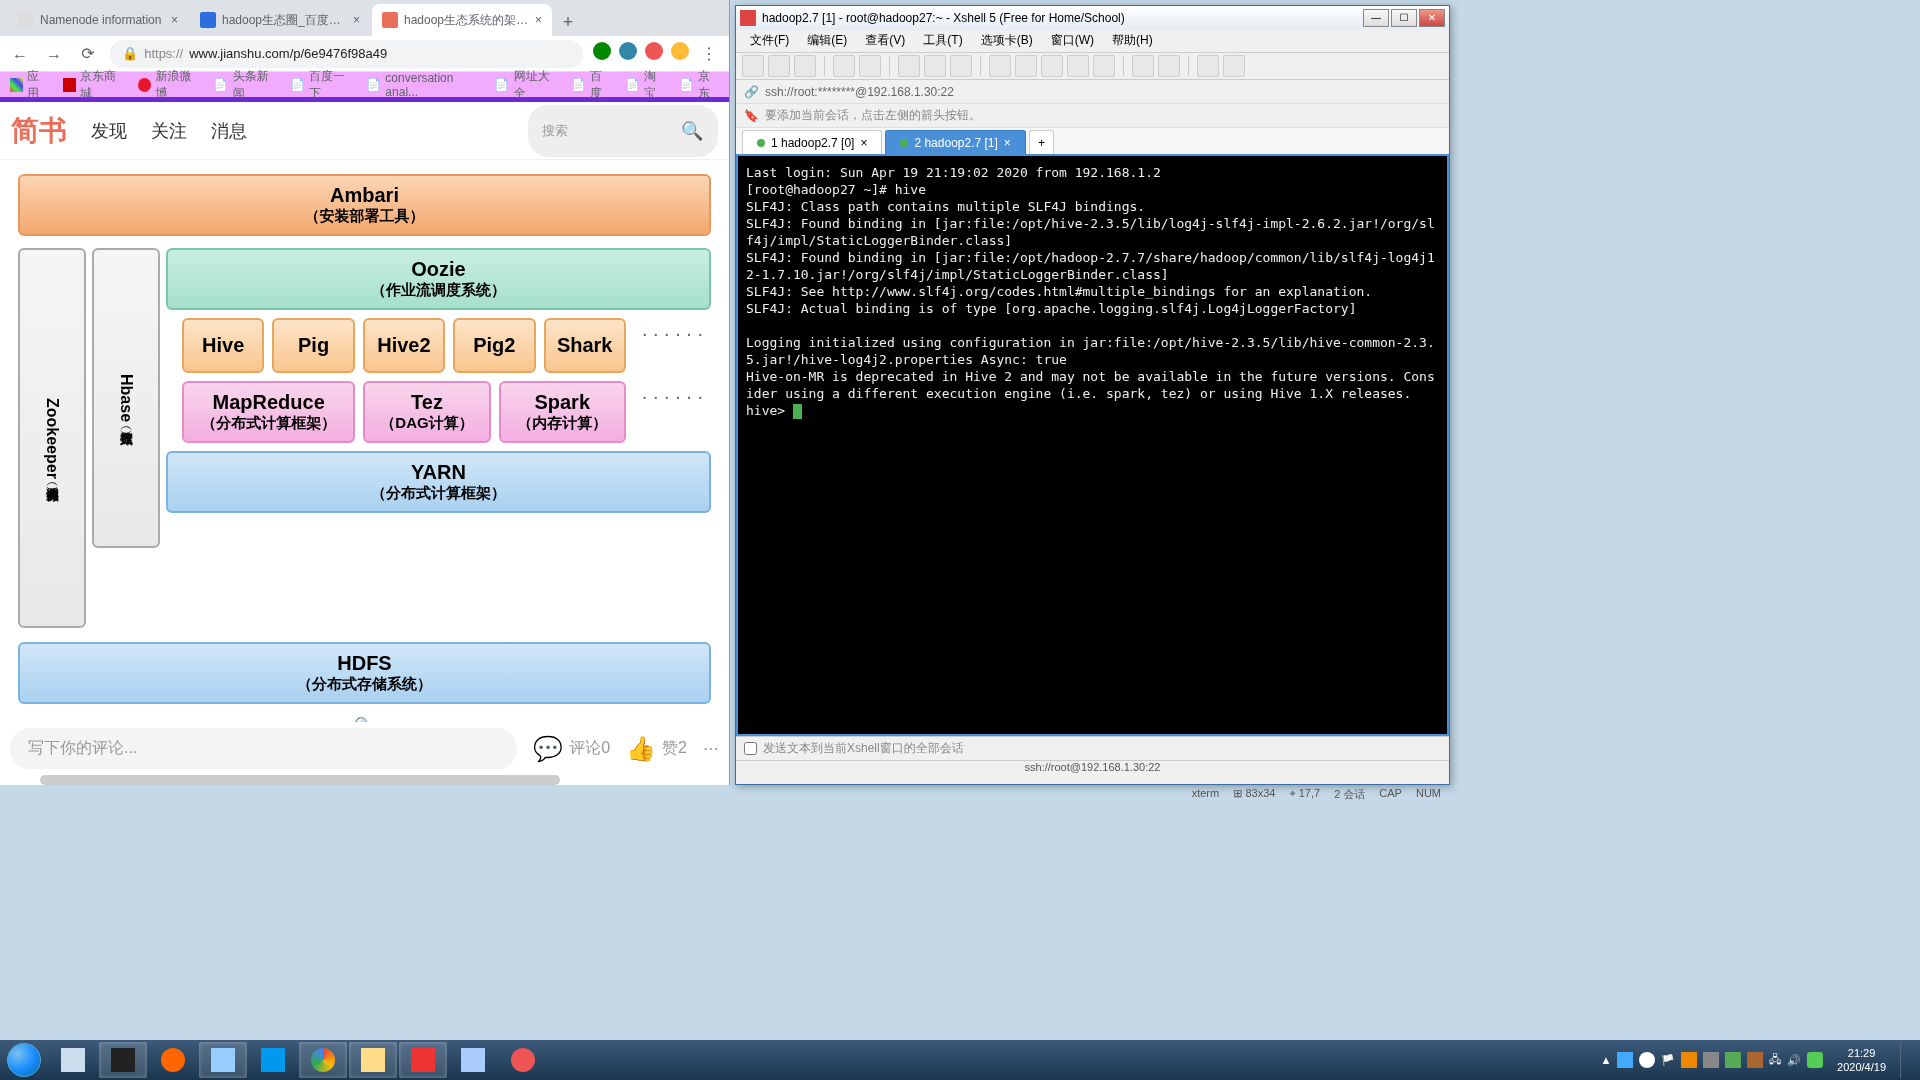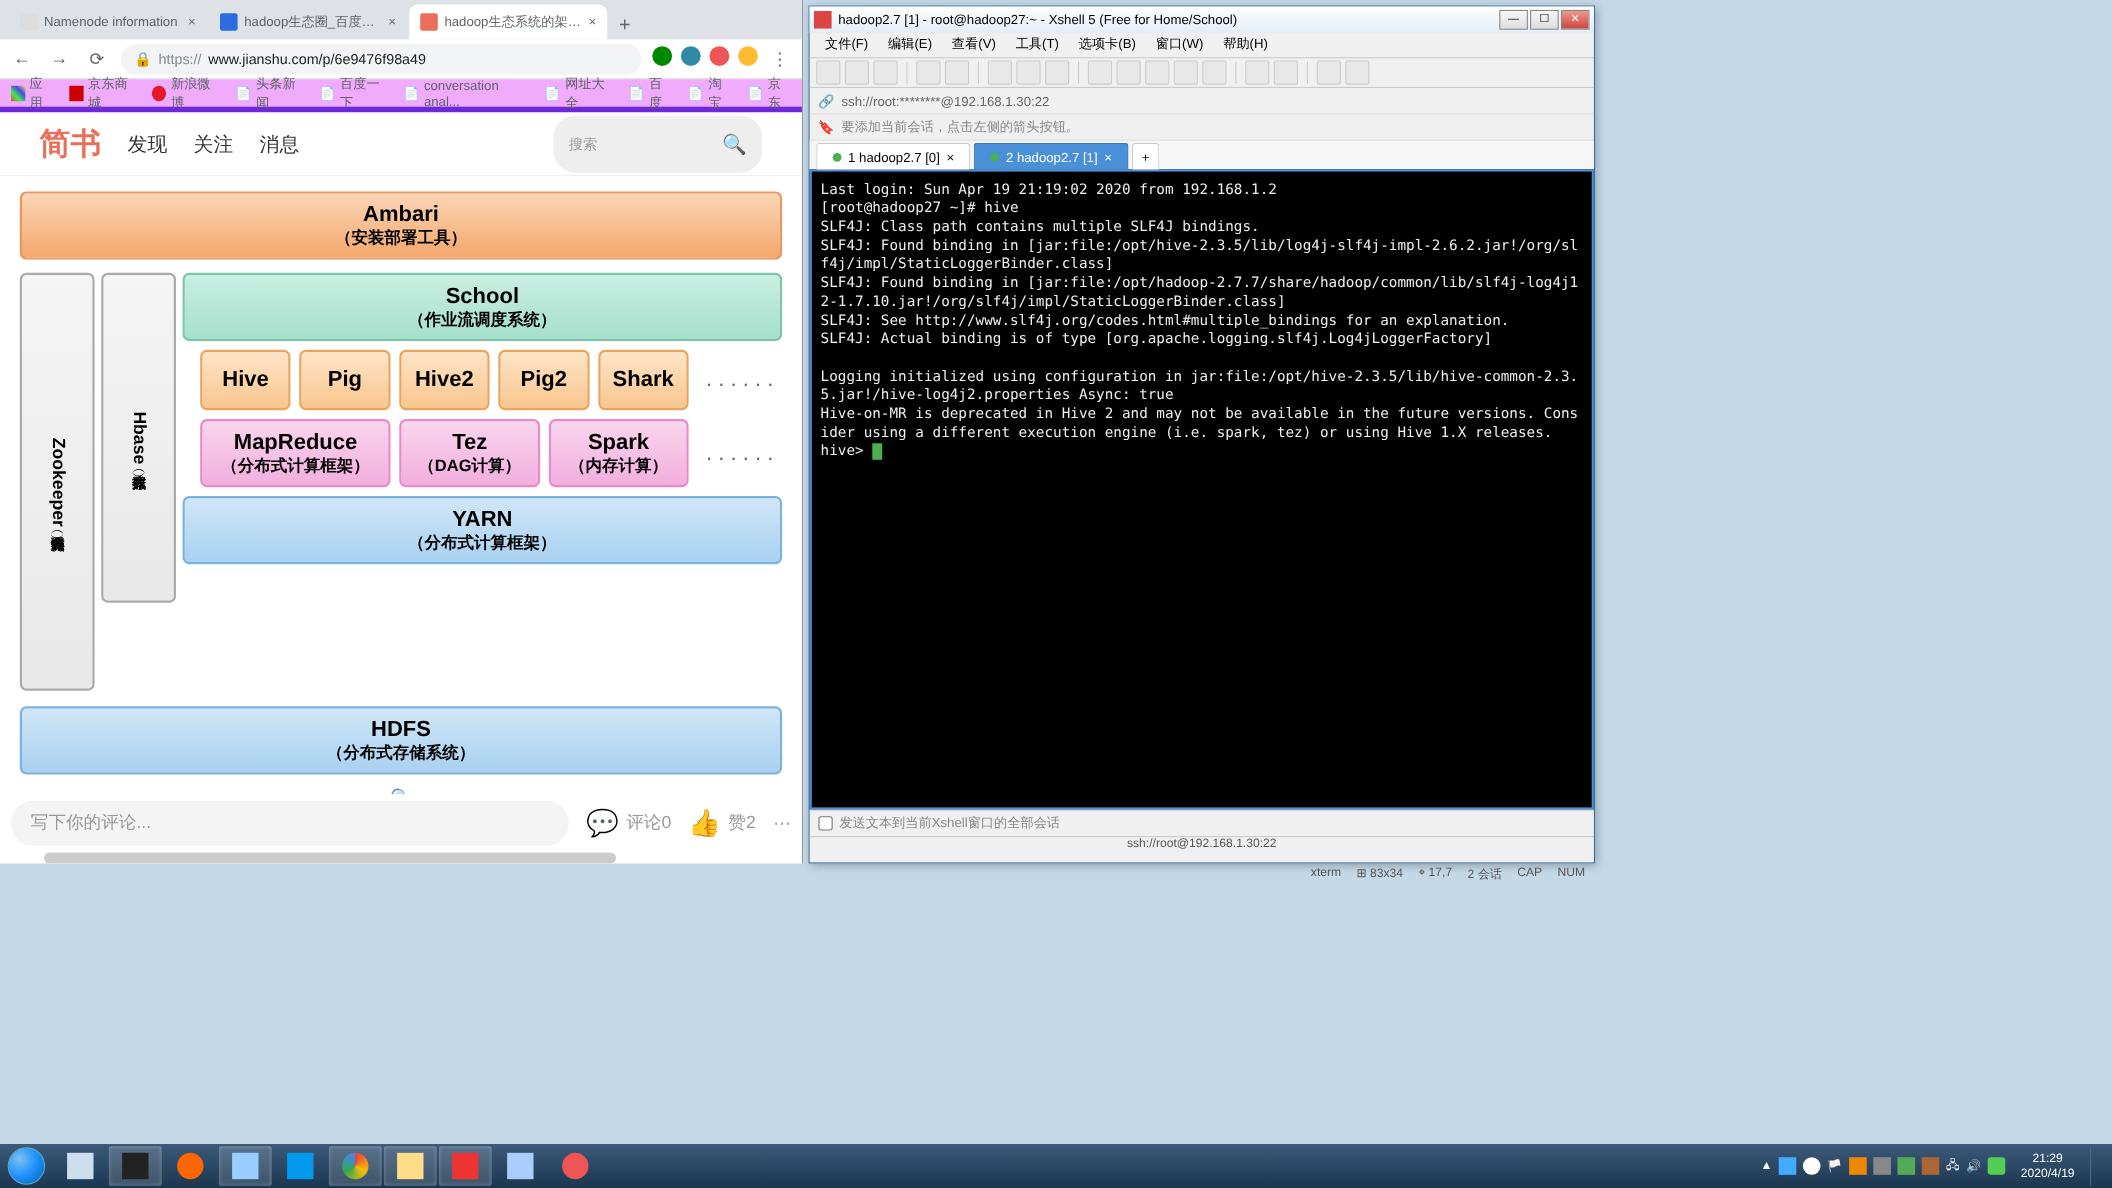--- a/index.html
+++ b/index.html
@@ -17,41 +17,41 @@
 .addr-bar { height: 36px; background: #fff; display: flex; align-items: center; padding: 0 8px; gap: 10px; border-bottom: 1px solid #e0e0e0; }
 .nav-btn { width: 24px; height: 24px; display: flex; align-items: center; justify-content: center; color: #5f6368; font-size: 16px; }
 .url-box { flex: 1; background: #f1f3f4; border-radius: 14px; height: 28px; display: flex; align-items: center; padding: 0 12px; color: #5f6368; font-size: 13px; gap: 6px; }
 .ext-icons { display: flex; gap: 8px; }
 .ext-icon { width: 18px; height: 18px; border-radius: 50%; }
 .bookmarks { height: 30px; background: #f0abfc; display: flex; align-items: center; padding: 0 10px; gap: 14px; border-bottom: 5px solid #6d28d9; font-size: 12px; color: #5f6368; }
 .bm-item { display: flex; align-items: center; gap: 4px; cursor: pointer; }
 .bm-icon { width: 14px; height: 14px; }
 
 .content { height: calc(100% - 102px); overflow: hidden; position: relative; }
-.site-header { height: 58px; display: flex; align-items: center; padding: 0 36px; border-bottom: 1px solid #f0f0f0; gap: 24px; }
+.site-header { height: 58px; display: flex; align-items: center; padding: 0 11px; border-bottom: 1px solid #f0f0f0; gap: 24px; }
 .logo { color: #ea6f5a; font-size: 28px; font-weight: bold; }
 .nav-link { font-size: 18px; color: #333; }
 .search-box { margin-left: auto; background: #eee; border-radius: 20px; height: 52px; width: 190px; display: flex; align-items: center; padding: 0 14px; color: #999; }
 .search-icon { margin-left: auto; font-size: 18px; }
 
 .article-body { padding: 10px 18px; }
 .heading { font-size: 18px; margin: 8px 0 16px 0; }
 .hl { background: #3367d6; color: #fff; padding: 1px 2px; }
 
 .diagram { padding: 4px 0; }
 .d-box { border: 2px solid; border-radius: 6px; text-align: center; padding: 8px 4px; font-size: 16px; }
 .d-title { font-size: 20px; font-weight: bold; }
 .d-sub { font-size: 15px; font-weight: bold; }
 .ambari { background: linear-gradient(#fbd5b5, #f4a76c); border-color: #e8975e; margin-bottom: 12px; }
 .row-grid { display: grid; grid-template-columns: 68px 68px 1fr; gap: 6px; }
 .vbox { border: 2px solid #aaa; border-radius: 6px; background: linear-gradient(#f5f5f5,#e8e8e8); writing-mode: vertical-rl; text-align: center; padding: 8px 2px; display: flex; align-items: center; justify-content: center; font-size: 16px; font-weight: bold; }
 .vbox .d-sub { font-size: 13px; font-weight: normal; }
 .col3 { display: flex; flex-direction: column; gap: 8px; }
 .oozie { background: linear-gradient(#c9eee1, #a5e0cc); border-color: #7ac7a8; }
-.hrow { display: flex; gap: 8px; align-items: center; padding-left: 16px; }
+.hrow { display: flex; gap: 8px; align-items: flex-start; padding-left: 16px; }
 .orange { background: linear-gradient(#fde4c8, #f9c68e); border-color: #e8a55e; flex: 1; padding: 14px 4px; }
 .dots { color: #666; font-size: 20px; padding: 0 8px; }
 .pink { background: linear-gradient(#f9d5ec, #f3aee0); border-color: #e88ac7; flex: 1; }
 .blue { background: linear-gradient(#d0e6f7, #a9d1f0); border-color: #7ab3e0; }
 .hdfs-row { display: grid; grid-template-columns: 68px 1fr; gap: 6px; margin-top: 8px; }
 .magnify { text-align: center; color: #888; margin-top: 12px; font-size: 16px; }
 
 .comment-bar { position: absolute; bottom: 10px; left: 10px; right: 10px; background: #fff; display: flex; align-items: center; gap: 16px; padding: 6px 0; }
 .comment-input { flex: 1; background: #f4f4f4; border-radius: 20px; padding: 10px 18px; color: #999; font-size: 16px; }
 .cb-item { display: flex; align-items: center; gap: 6px; color: #999; font-size: 16px; }
@@ -174,21 +174,21 @@
           <div class="vbox" style="height:380px">
             <span>Zookeeper</span>
               <span class="d-sub">（分布式协调服务）</span>
           </div>
           <div class="vbox" style="height:300px">
             <span>Hbase</span>
               <span class="d-sub">（分布式数据库）</span>
           </div>
           <div class="col3">
             <div class="d-box oozie">
-              <div class="d-title">School</div>
+              <div class="d-title">Oozie</div>
               <div class="d-sub">（作业流调度系统）</div>
             </div>
             <div class="hrow">
               <div class="d-box orange"><span class="d-title">Hive</span></div>
               <div class="d-box orange"><span class="d-title">Pig</span></div>
               <div class="d-box orange"><span class="d-title">Hive2</span></div>
               <div class="d-box orange"><span class="d-title">Pig2</span></div>
               <div class="d-box orange"><span class="d-title">Shark</span></div>
               <span class="dots">. . . . . .</span>
             </div>

